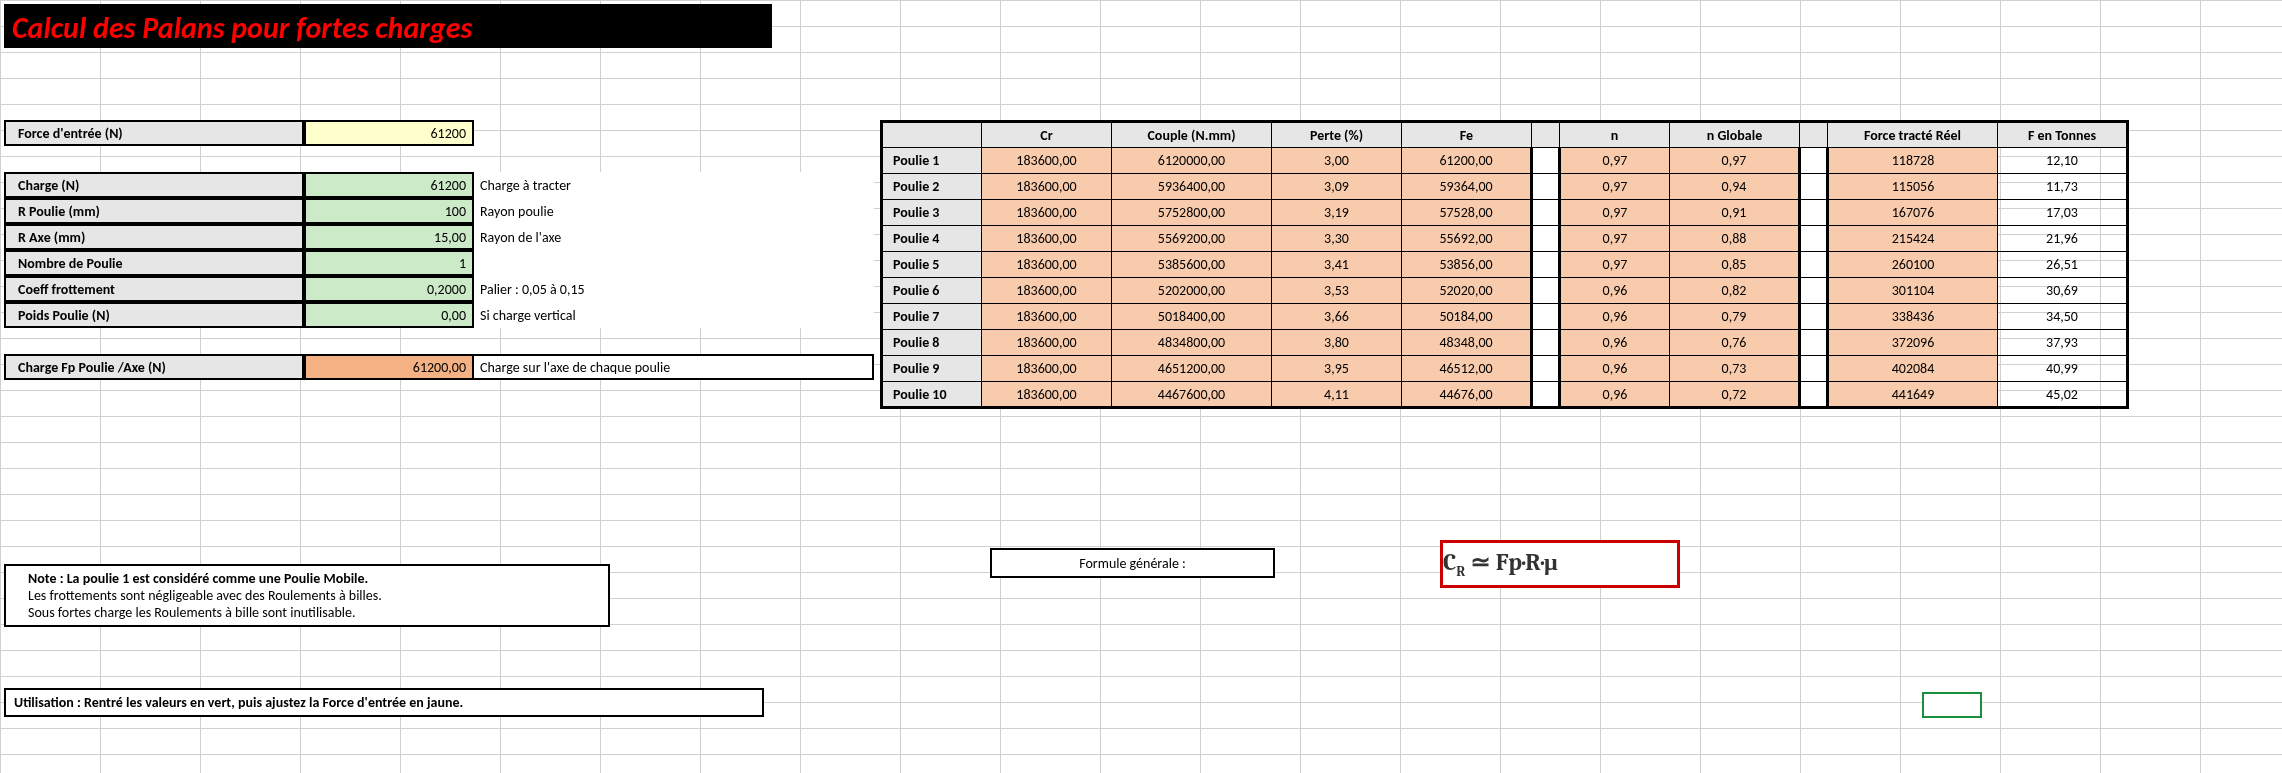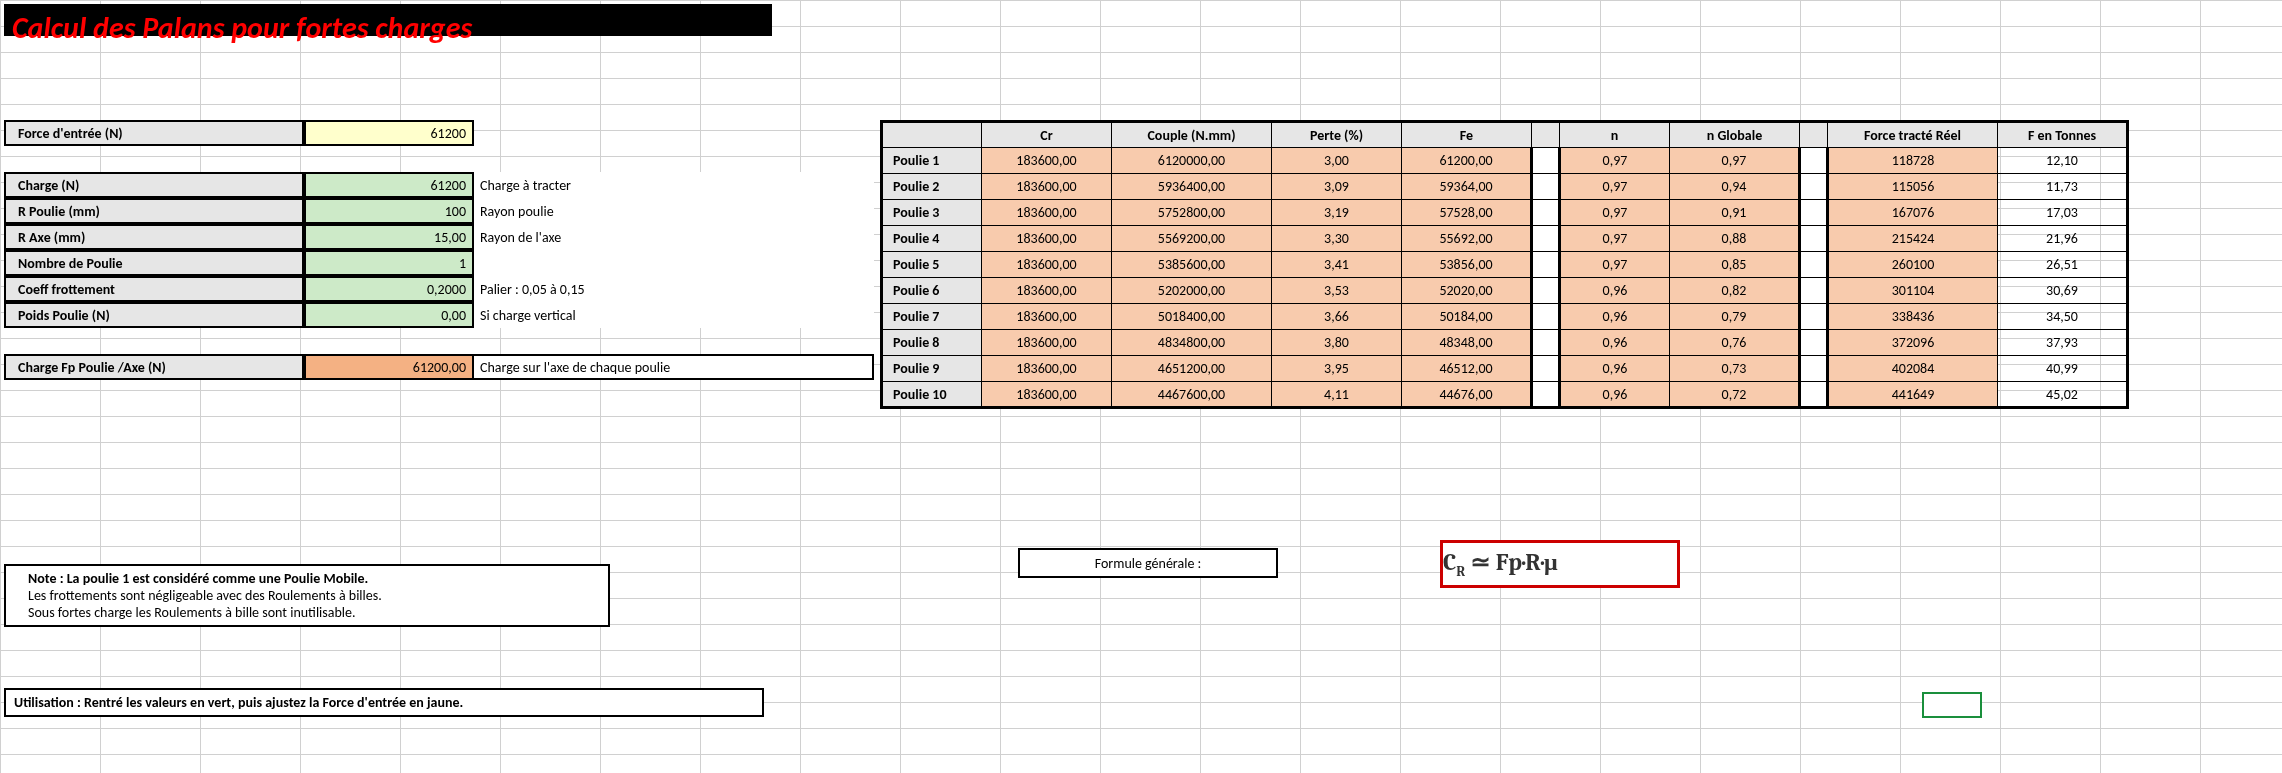--- a/index.html
+++ b/index.html
@@ -27,21 +27,21 @@
     width: 2282px;
     height: 773px;
     background:
       repeating-linear-gradient(to right, var(--grid-border) 0 1px, transparent 1px 100px),
       repeating-linear-gradient(to bottom, var(--grid-border) 0 1px, transparent 1px 26px),
       #fff;
     overflow: hidden;
   }
   .title-bar {
     position: absolute; left: 4px; top: 4px;
-    width: 768px; height: 32px;
+    width: 768px; height: 44px;
     background: #000;
     color: var(--red);
     font-size: 30px;
     font-weight: 700;
     font-style: italic;
     line-height: 44px;
     padding-left: 6px;
     border: 2px solid #000;
   }
   
@@ -105,26 +105,25 @@
     position: absolute;
     border: 2px solid #000;
     background: #fff;
     padding: 4px 8px;
     font-size: 14px;
   }
   .note1 { left: 4px; top: 564px; width: 606px; padding-left: 22px; }
   .note2 { left: 4px; top: 688px; width: 760px; font-weight:700;}
   .formula-lbl {
     position: absolute; left: 990px; top: 548px;
-    width: 260px; height: 30px;
+    width: 285px; height: 30px;
     border: 2px solid #000;
     background: #fff;
     display: flex; align-items: center; justify-content: center;
     font-weight: 500;
-    margin-left: 28px;
   }
   .formula-box {
     position: absolute; left: 1440px; top: 540px;
     width: 240px; height: 48px;
     border: 3px solid var(--red2);
     background: #fff;
     display: flex; align-items: center; justify-content: flex-start;
     font-family: "Cambria", "Times New Roman", serif;
     font-size: 24px; font-weight: 700; color: #333;
   }

